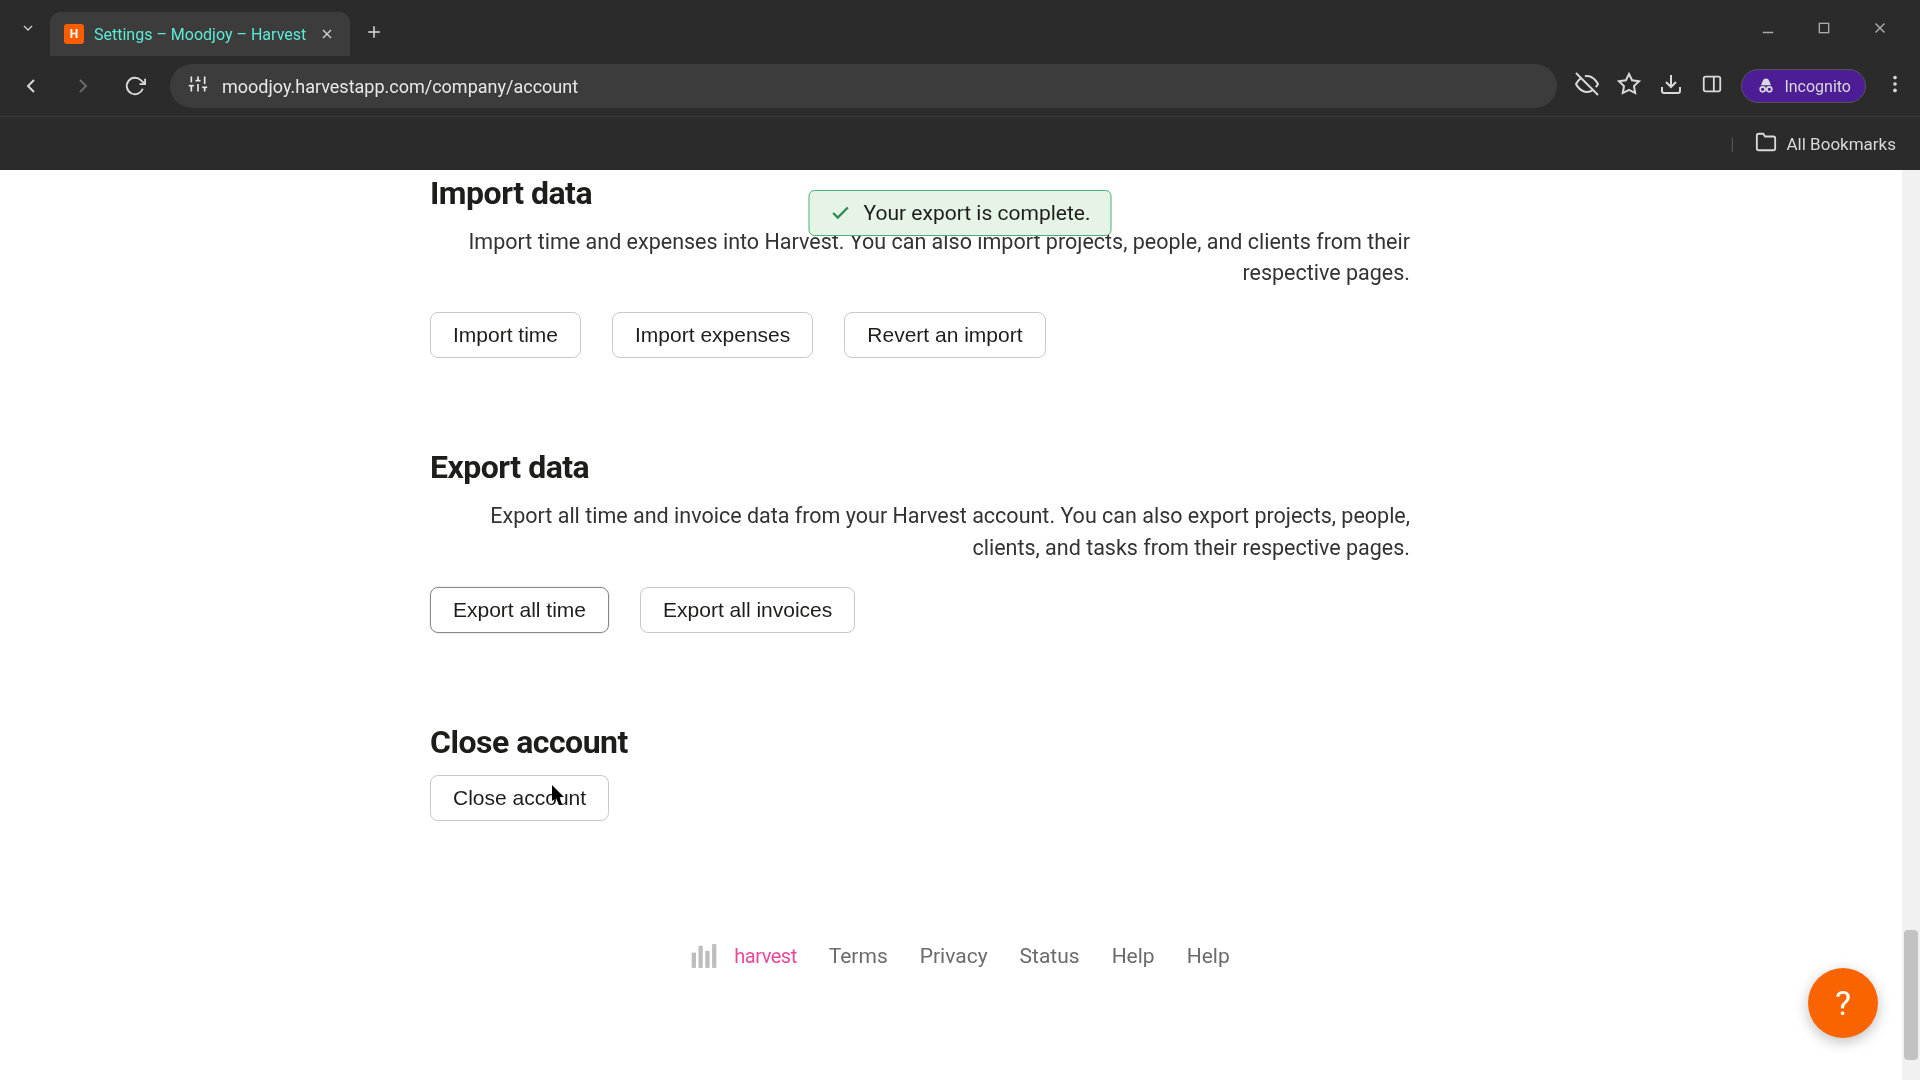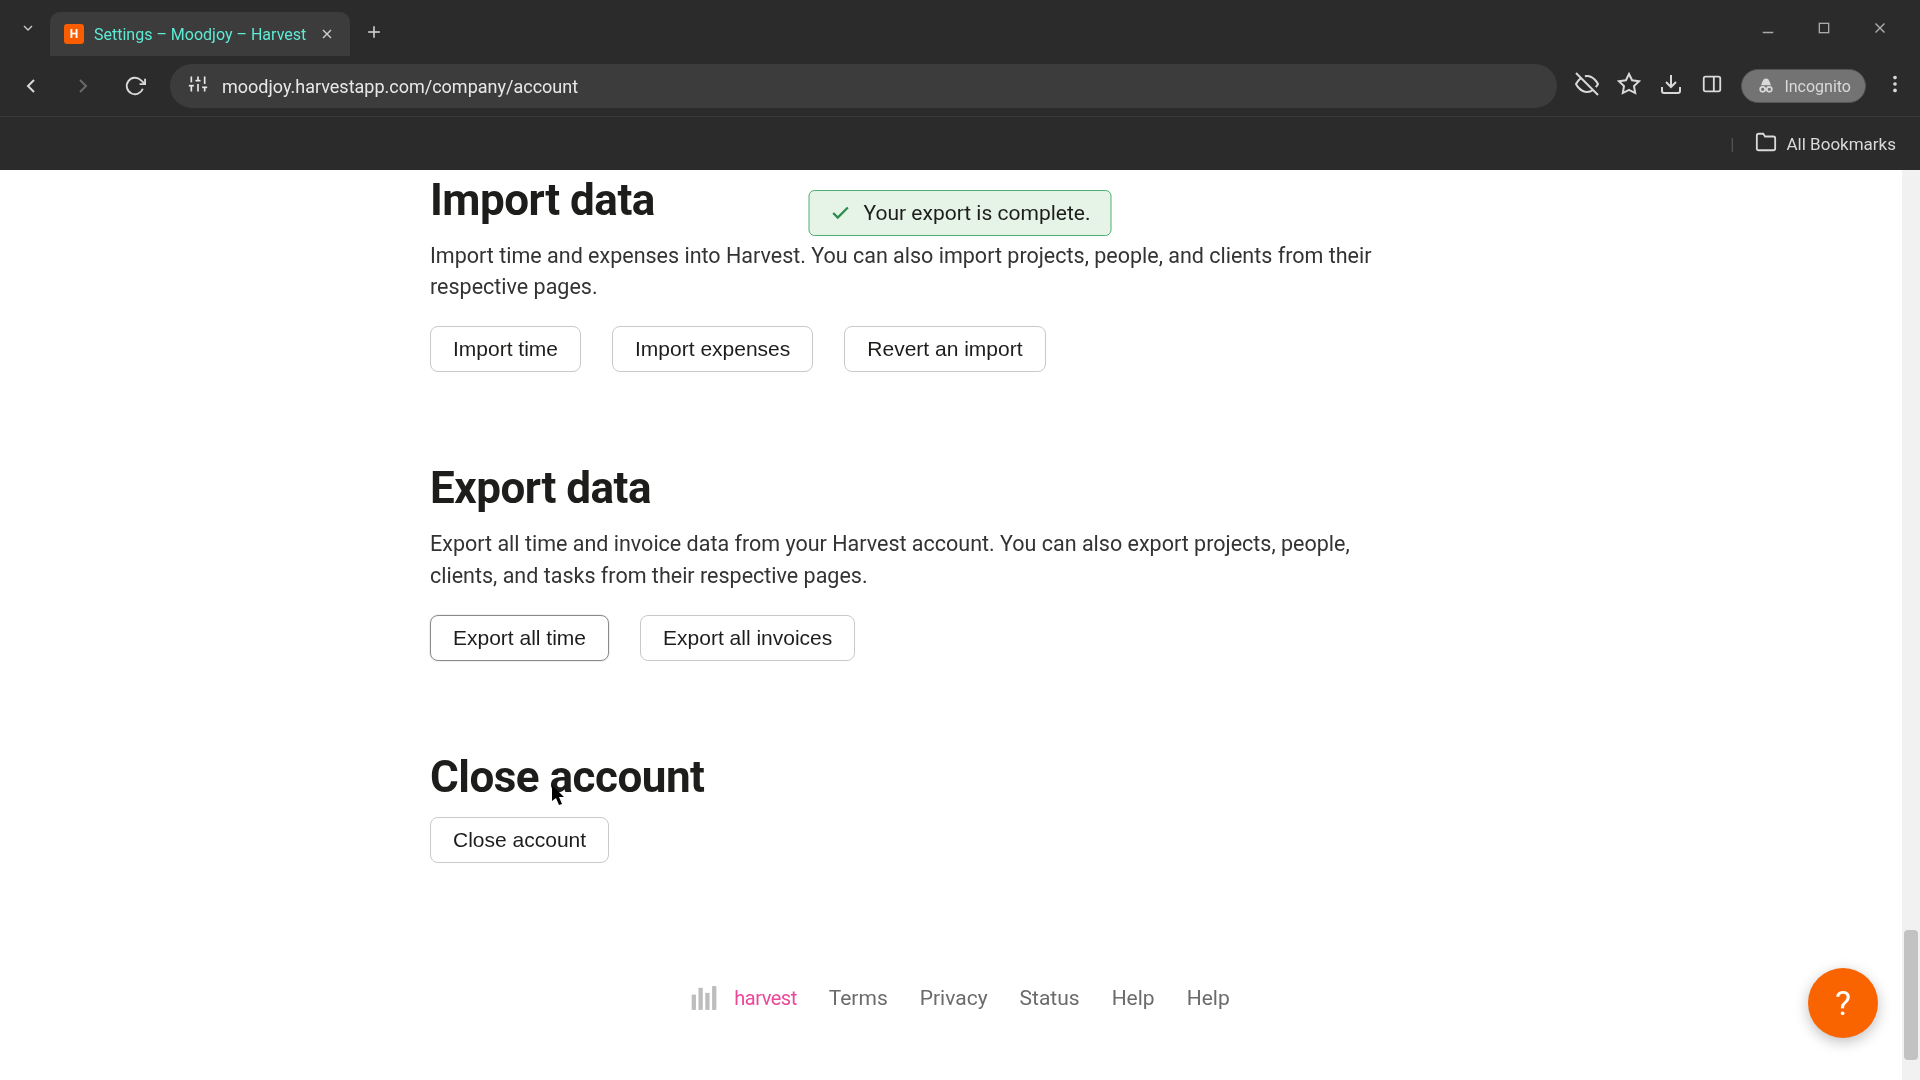--- a/index.html
+++ b/index.html
@@ -133,21 +133,21 @@
   .right-icons {
     display: flex;
     align-items: center;
     gap: 18px;
     color: #d9d9d9;
   }
   .incognito-badge {
     display: flex;
     align-items: center;
     gap: 8px;
-    background: #737373;
+    background: #4c1d95;
     border: 1px solid #555;
     border-radius: 20px;
     padding: 6px 14px;
     font-size: 16px;
   }
   .bookmarks-row {
     height: 54px;
     display: flex;
     align-items: center;
     justify-content: flex-end;
@@ -170,31 +170,32 @@
     overflow-y: auto;
   }
   .content {
     max-width: 1060px;
     margin-left: 430px;
     padding-top: 4px;
     color: #1d1e1c;
   }
   .section { margin-bottom: 90px; }
   .section h2 {
-    font-size: 44px;
+    font-size: 32px;
     font-weight: 700;
     margin-bottom: 14px;
     letter-spacing: -0.5px;
   }
   .section p {
     font-size: 21.5px;
     line-height: 1.45;
     color: #333;
     margin-bottom: 24px;
     max-width: 980px;
+    text-align: right;
   }
   .btn-row {
     display: flex;
     gap: 31px;
   }
   .btn {
     font-size: 21px;
     padding: 10px 22px;
     background: #fff;
     border: 1px solid #c9c9c9;

